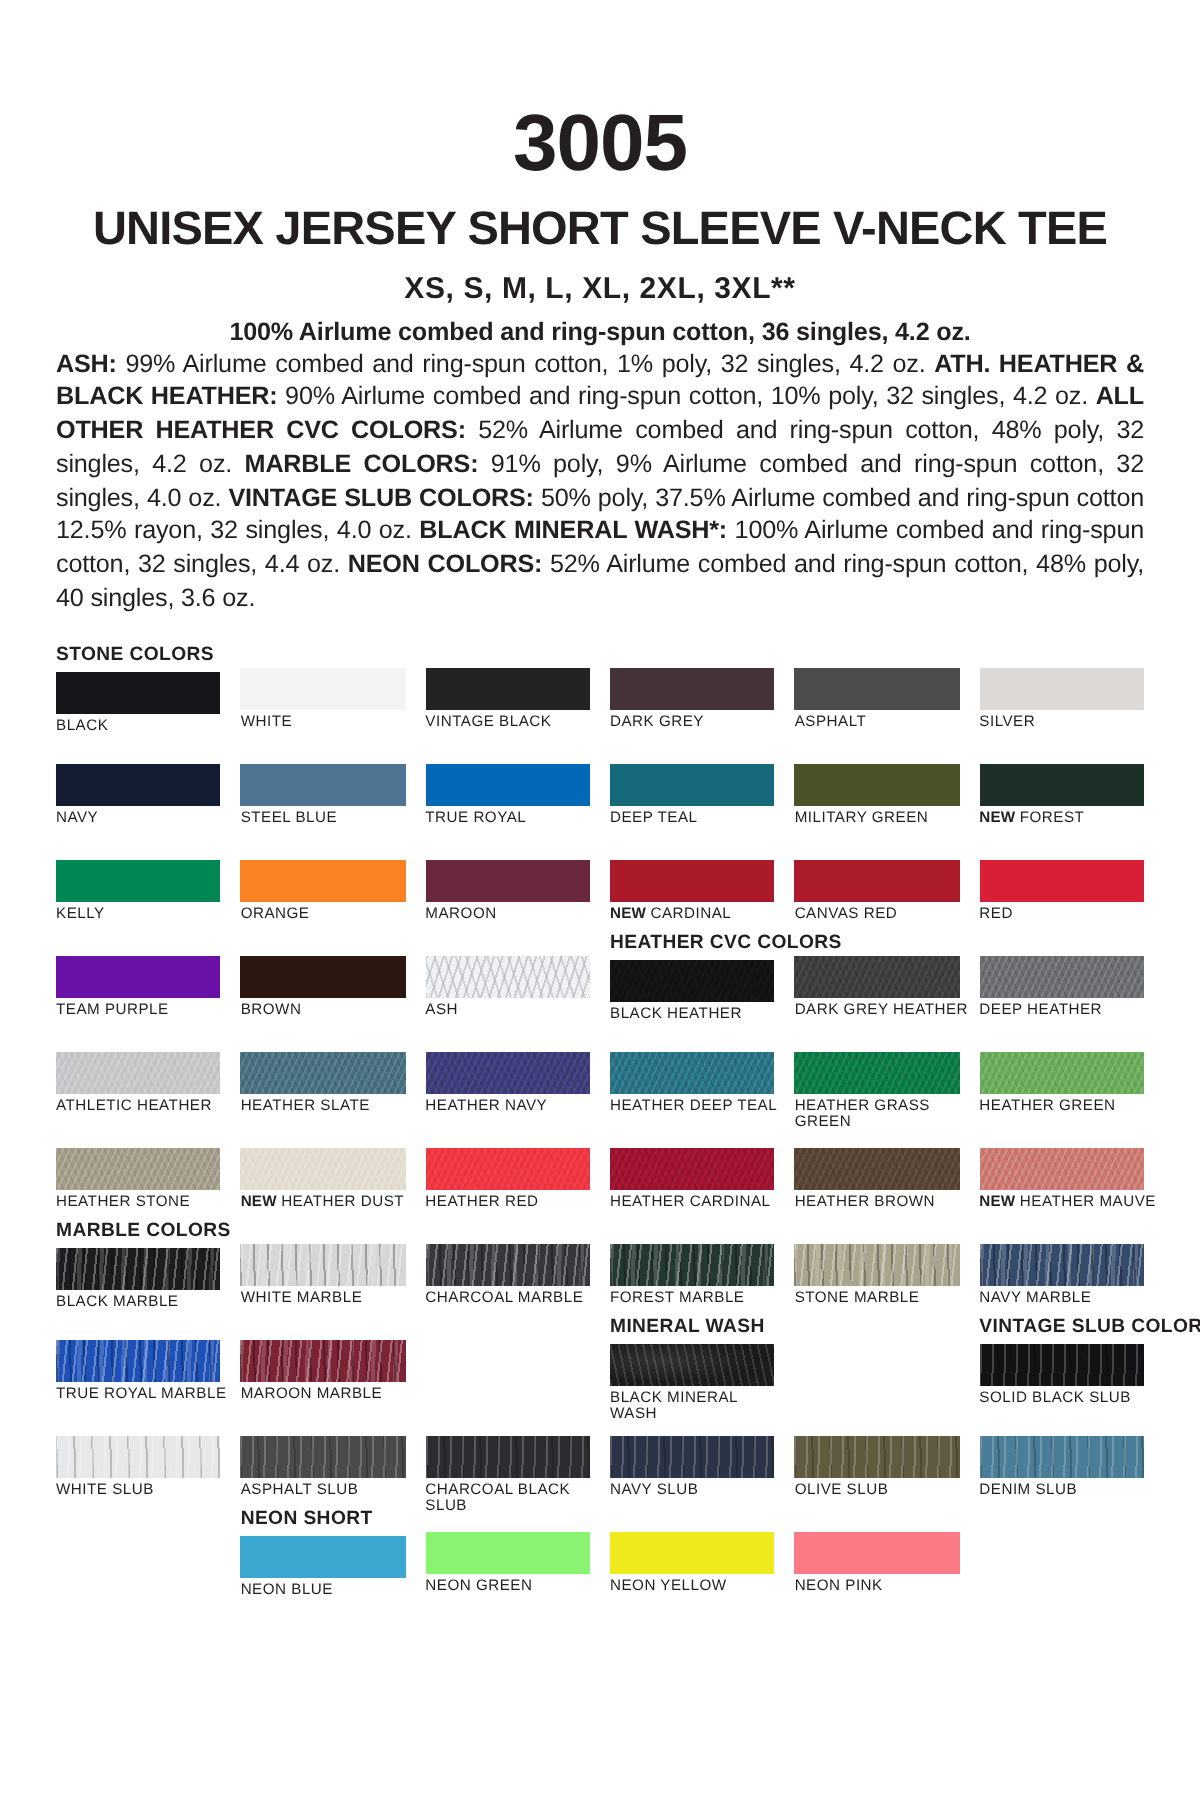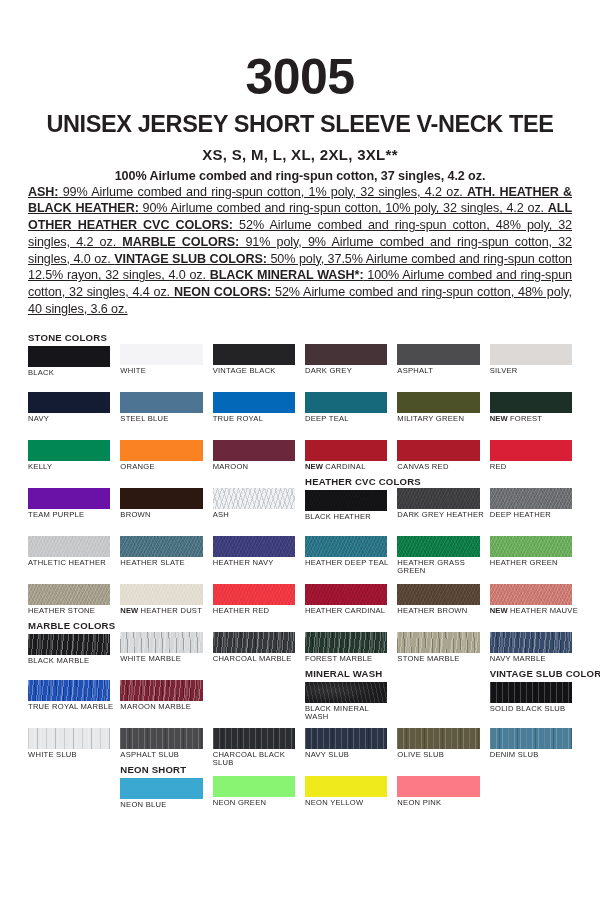--- a/index.html
+++ b/index.html
@@ -9,21 +9,21 @@
     background: #ffffff;
     font-family: "Liberation Sans", sans-serif;
     color: #231f20;
     overflow: hidden;
   }
   .sheet { position: relative; width: 600px; height: 900px; padding: 0 28px; }
 
   
   .style-number {
     text-align: center;
-    font-size: 50px;
+    font-size: 40px;
     font-weight: 700;
     letter-spacing: -0.5px;
     line-height: 1;
     padding-top: 52px;
     color: #231f20;
   }
   .style-name {
     text-align: center;
     font-size: 23.5px;
     font-weight: 700;
@@ -46,21 +46,20 @@
     margin-top: 6px;
     letter-spacing: -0.1px;
   }
   .fabric-body {
     font-size: 12.6px;
     line-height: 1.33;
     text-align: justify;
     text-justify: inter-word;
     margin-top: 1px;
     letter-spacing: -0.1px;
-    text-decoration: underline;
   }
   .fabric-body b { font-weight: 700; }
 
   
   .grid {
     position: relative;
     margin-top: 14px;
     display: grid;
     grid-template-columns: repeat(6, 1fr);
     column-gap: 10px;
@@ -148,21 +147,21 @@
   }
 </style>
 </head>
 <body>
 
 <div class="sheet">
 
   <div class="style-number">3005</div>
   <div class="style-name">UNISEX JERSEY SHORT SLEEVE V-NECK TEE</div>
   <div class="sizes">XS, S, M, L, XL, 2XL, 3XL**</div>
-  <div class="fabric-lead">100% Airlume combed and ring-spun cotton, 37 singles, 4.2 oz.</div>
+  <div class="fabric-lead">100% Airlume combed and ring-spun cotton, 36 singles, 4.2 oz.</div>
 
   <div class="fabric-body">
     <b>ASH:</b><span> 99% Airlume combed and ring-spun cotton, 1% poly, 32 singles, 4.2 oz. </span><b>ATH. HEATHER &amp; BLACK HEATHER:</b><span> 90% Airlume combed and ring-spun cotton, 10% poly, 32 singles, 4.2 oz. </span><b>ALL OTHER HEATHER CVC COLORS:</b><span> 52% Airlume combed and ring-spun cotton, 48% poly, 32 singles, 4.2 oz. </span><b>MARBLE COLORS:</b><span> 91% poly, 9% Airlume combed and ring-spun cotton, 32 singles, 4.0 oz. </span><b>VINTAGE SLUB COLORS:</b><span> 50% poly, 37.5% Airlume combed and ring-spun cotton 12.5% rayon, 32 singles, 4.0 oz. </span><b>BLACK MINERAL WASH*:</b><span> 100% Airlume combed and ring-spun cotton, 32 singles, 4.4 oz. </span><b>NEON COLORS:</b><span> 52% Airlume combed and ring-spun cotton, 48% poly, 40 singles, 3.6 oz.</span>
   </div>
 
   <div class="grid" id="swatch-grid">
       <div class="cell has-head">
         <div class="group-head">STONE COLORS</div>
         <div class="swatch" style="background: rgb(22, 22, 26);"></div>
         <div class="label">BLACK</div>

